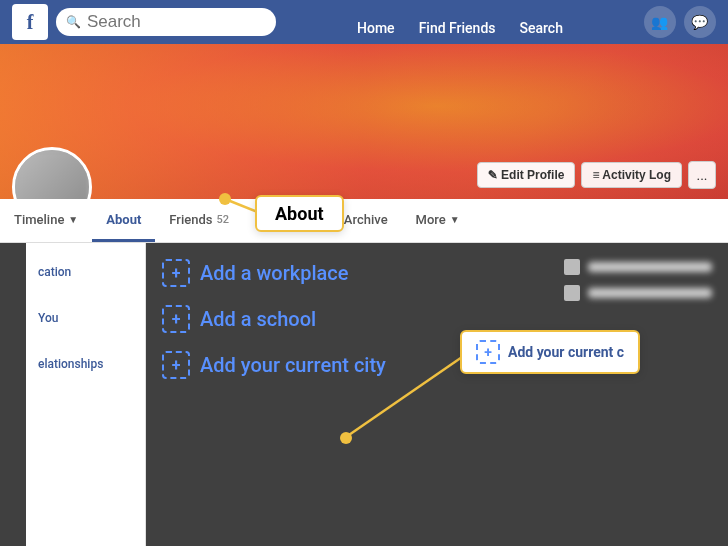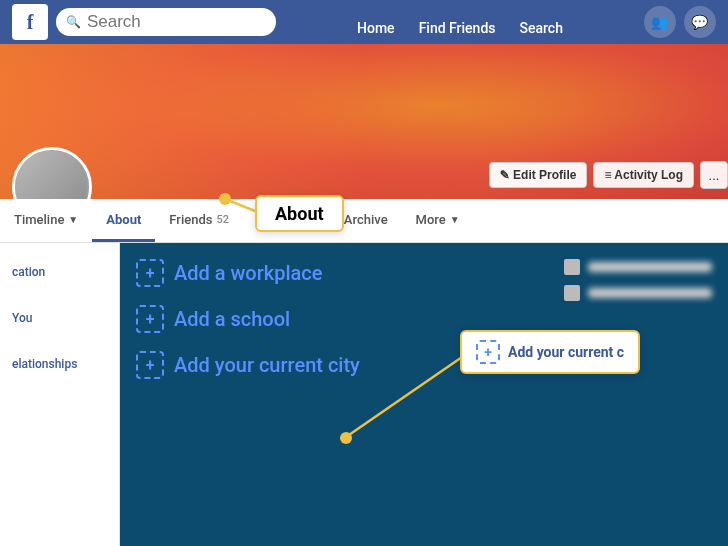--- a/index.html
+++ b/index.html
@@ -108,21 +108,21 @@
     .profile-pic-blur {
       width: 100%;
       height: 100%;
       background: linear-gradient(135deg, #bbb, #888);
       filter: blur(3px);
     }
 
     
     .profile-actions {
       position: absolute;
-      right: 0;
+      right: 12px;
       bottom: 10px;
       display: flex;
       align-items: center;
       gap: 6px;
     }
     .action-btn {
       background: rgba(255,255,255,0.92);
       border: 1px solid #ccc;
       border-radius: 4px;
       padding: 5px 10px;
@@ -180,22 +180,23 @@
     }
     .tab-badge {
       font-size: 11px;
       color: #888;
     }
 
     
     .main-area {
       display: flex;
       height: calc(546px - 44px - 155px - 44px);
-      background: #0c4a6e;
+      background: #404040;
       position: relative;
+      padding-left: 26px;
     }
 
     
     .left-sidebar {
       width: 120px;
       background: #fff;
       padding: 16px 12px;
       font-size: 12px;
       color: #555;
       border-right: 1px solid #e0e0e0;

